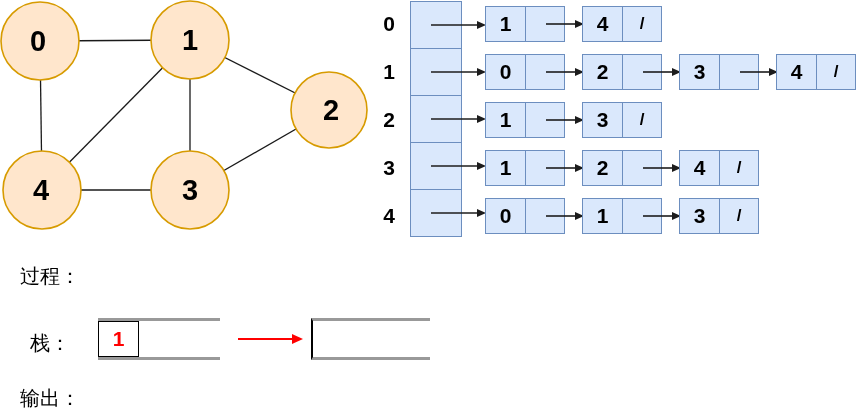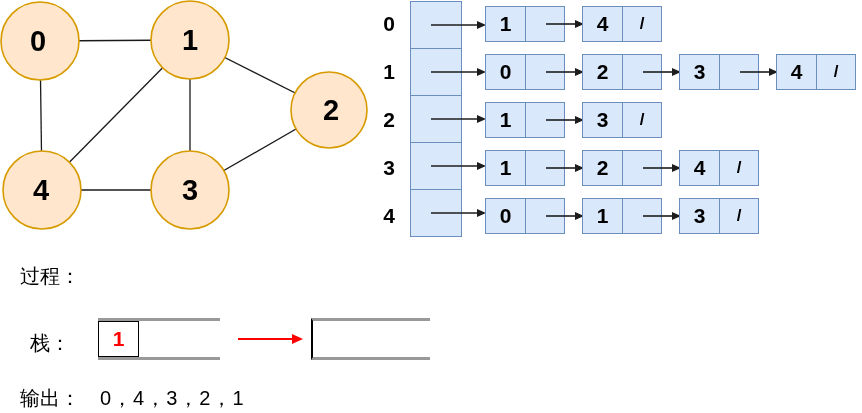--- a/index.html
+++ b/index.html
@@ -299,14 +299,13 @@
 
 <svg class="transition-arrow" width="66" height="12">
   <line x1="0" y1="6" x2="54" y2="6" stroke="#ff0000" stroke-width="2"></line>
   <polygon points="54,1 65,6 54,11" fill="#ff0000"></polygon>
 </svg>
 
 <div class="stack-after"></div>
 
 <div class="output-line">
   <span class="lbl">输出：</span>
-  <span class="vals">0，4，3，2，1</span>
 </div>
 
 </body></html>

